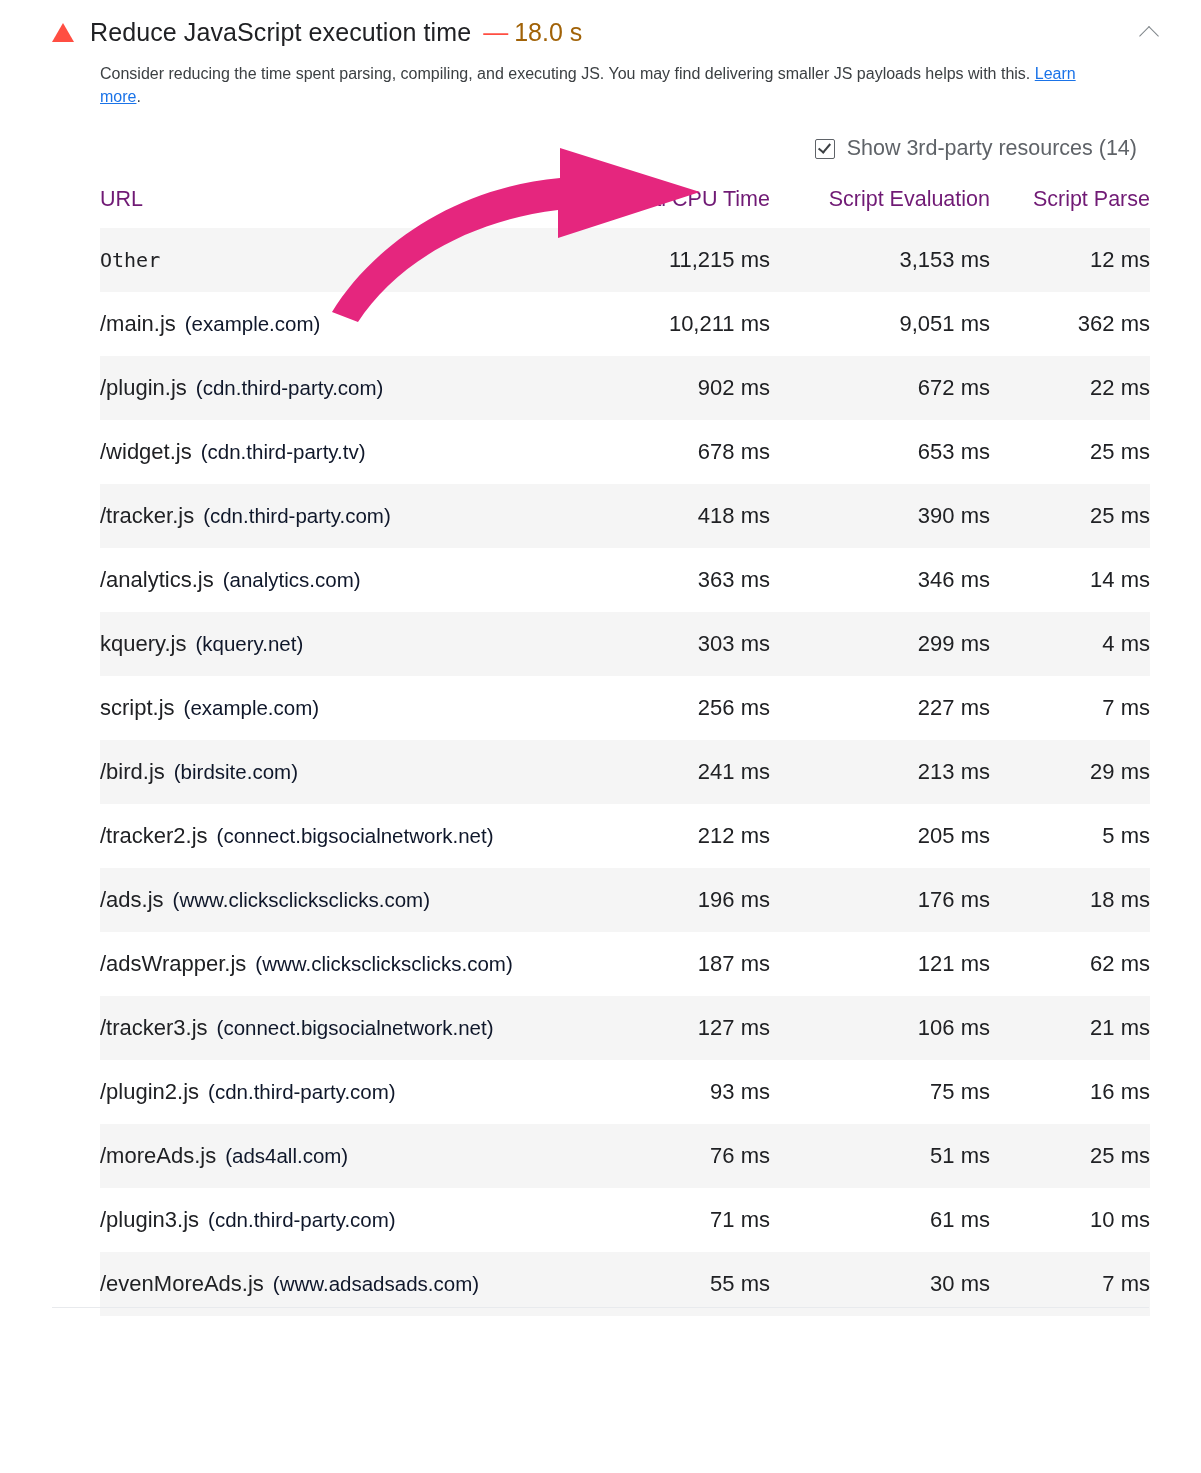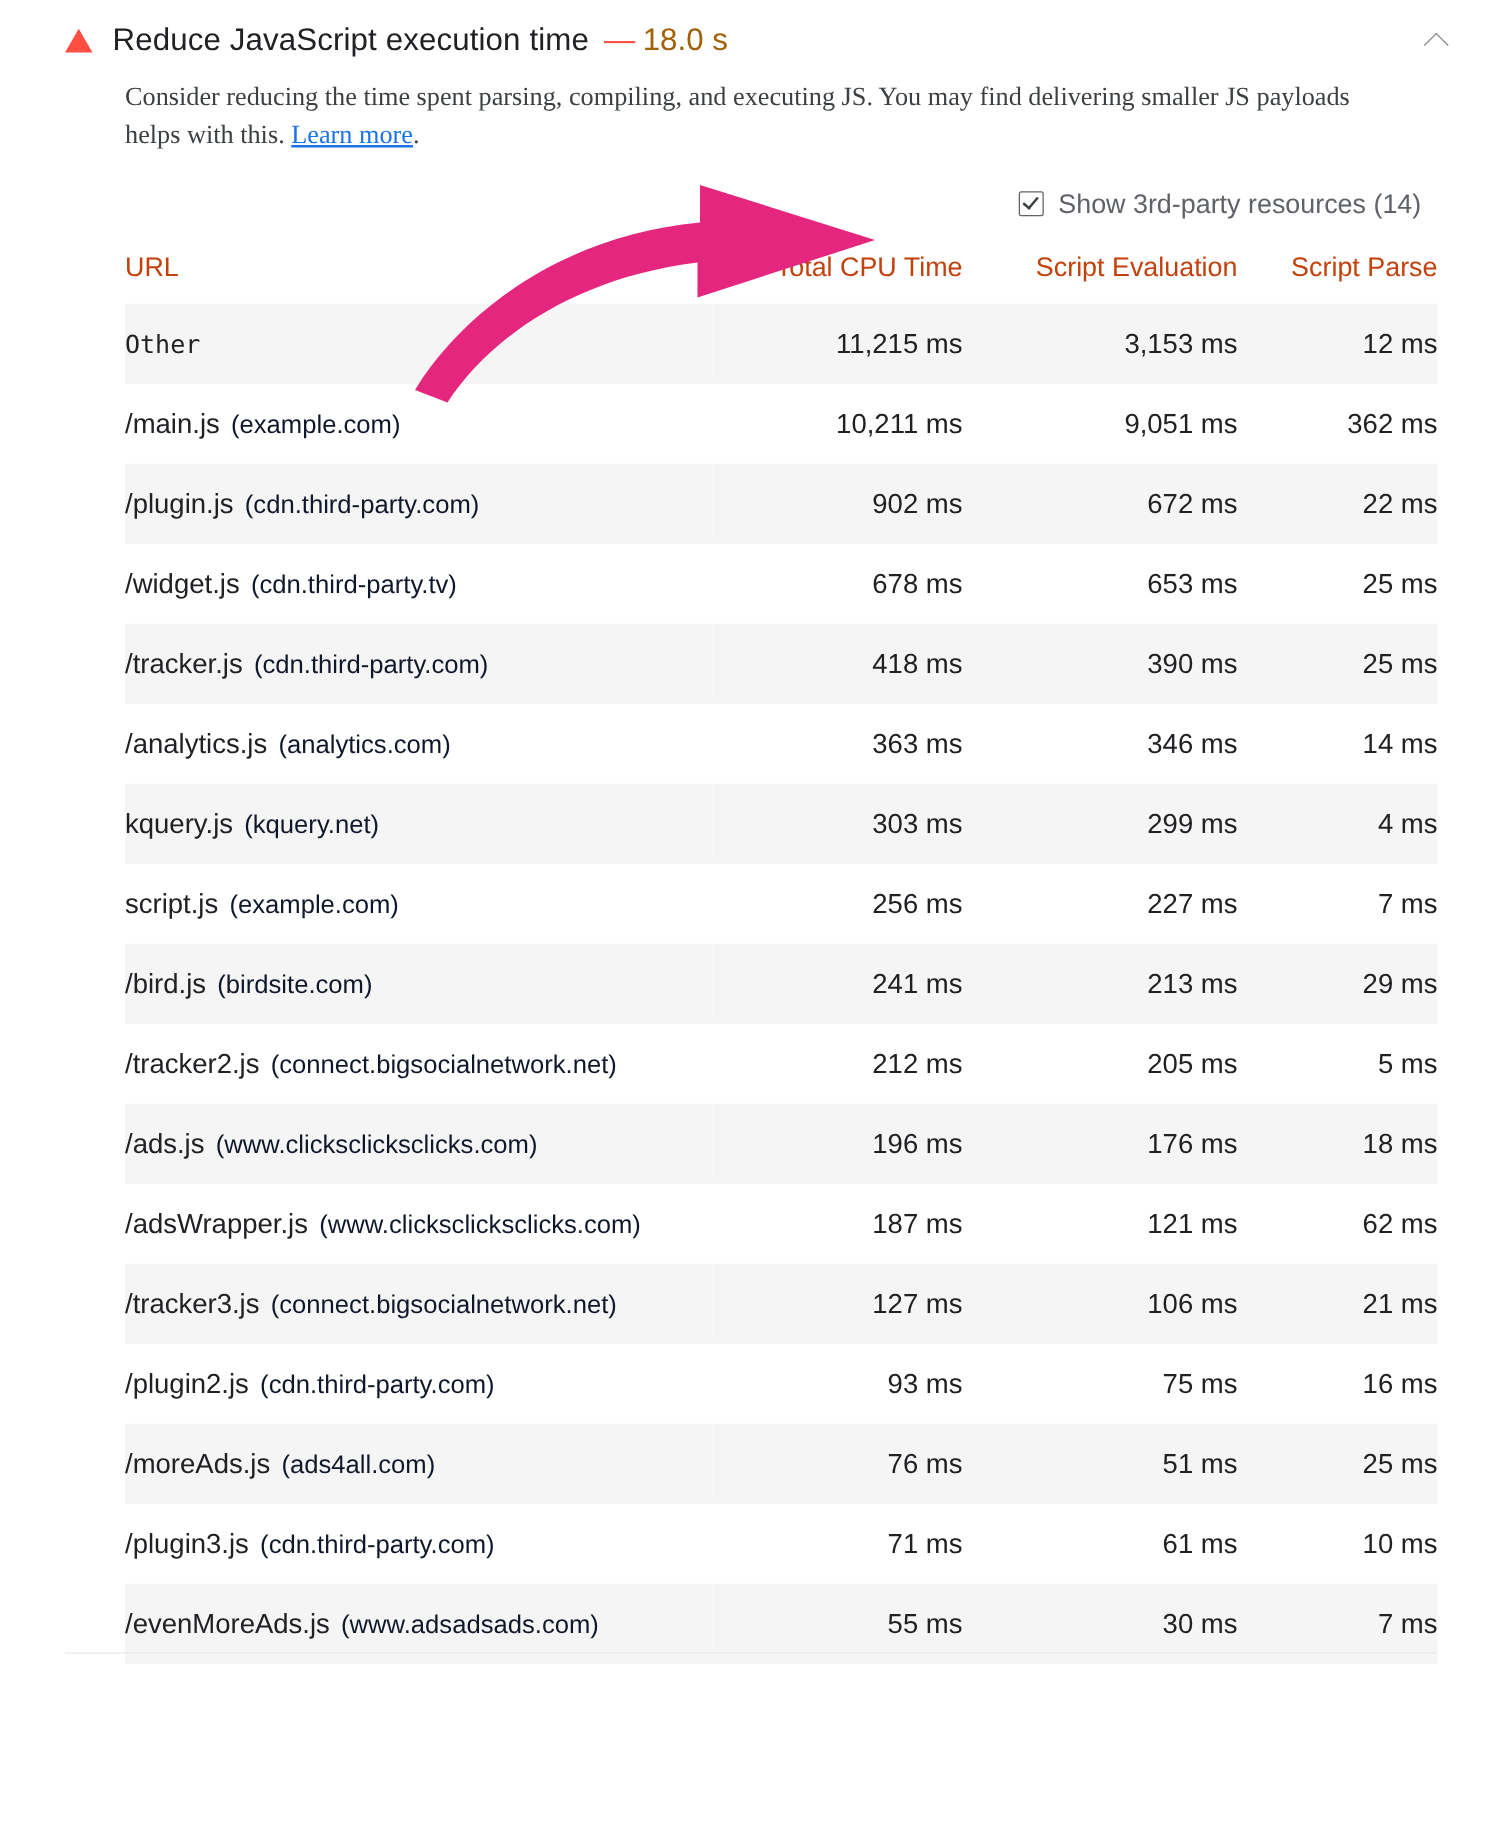--- a/index.html
+++ b/index.html
@@ -68,25 +68,24 @@
     top: 7px;
     width: 13px;
     height: 13px;
     border-left: 1.6px solid #80868b;
     border-top: 1.6px solid #80868b;
     transform: rotate(45deg);
   }
 
   
   .audit-desc {
-    padding: 8px 80px 0 100px;
-    font-size: 21px;
+    padding: 8px 103px 0 100px;
+    font-size: 16px;
     line-height: 1.42;
     color: #3c4043;
-    font-family: Liberation Serif, serif;
   }
   .audit-desc a {
     color: #1a73e8;
     text-decoration: underline;
   }
 
   
   .thirdparty-row {
     display: flex;
     justify-content: flex-end;
@@ -128,21 +127,21 @@
   
   table.js-table {
     width: 1050px;
     margin: 14px 56px 0 100px;
     border-collapse: collapse;
     table-layout: fixed;
   }
   table.js-table th {
     font-weight: normal;
     font-size: 21.5px;
-    color: #c2410c;
+    color: #701a75;
     padding: 6px 0 16px 0;
     vertical-align: bottom;
   }
   th.col-url { text-align: left; width: 470px; }
   th.col-cpu { text-align: right; width: 200px; }
   th.col-eval { text-align: right; width: 220px; }
   th.col-parse { text-align: right; width: 160px; }
 
   table.js-table td {
     font-size: 22px;

